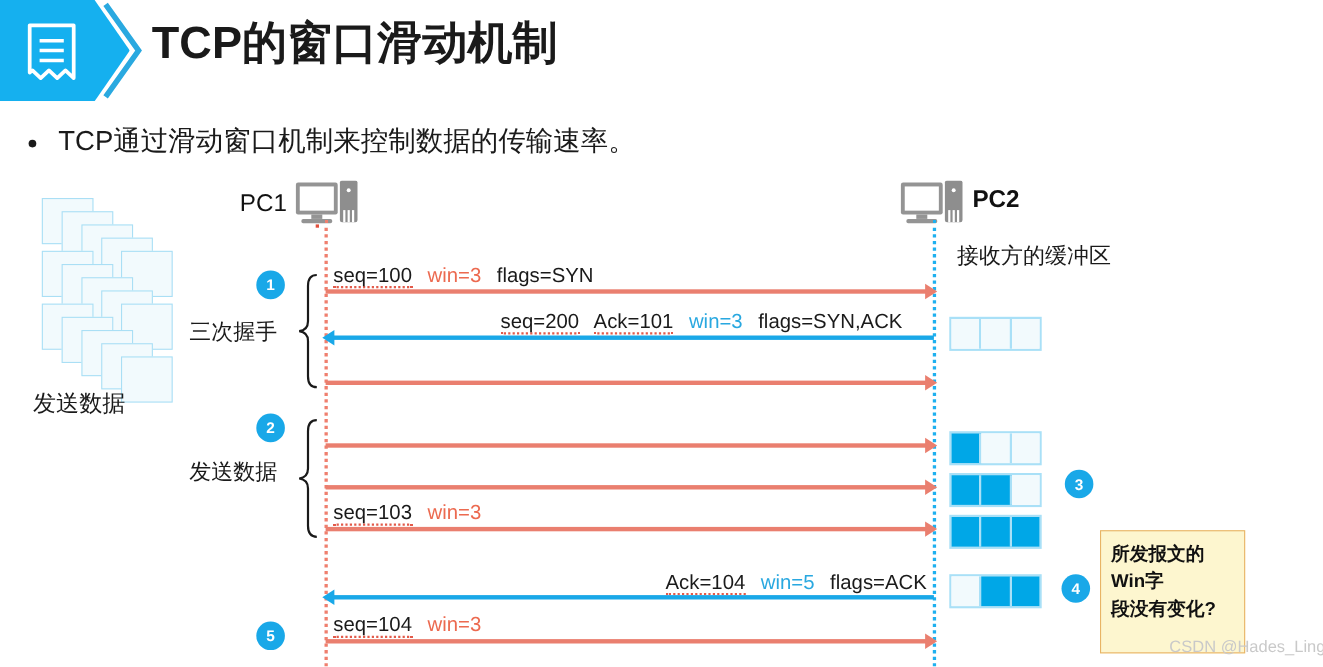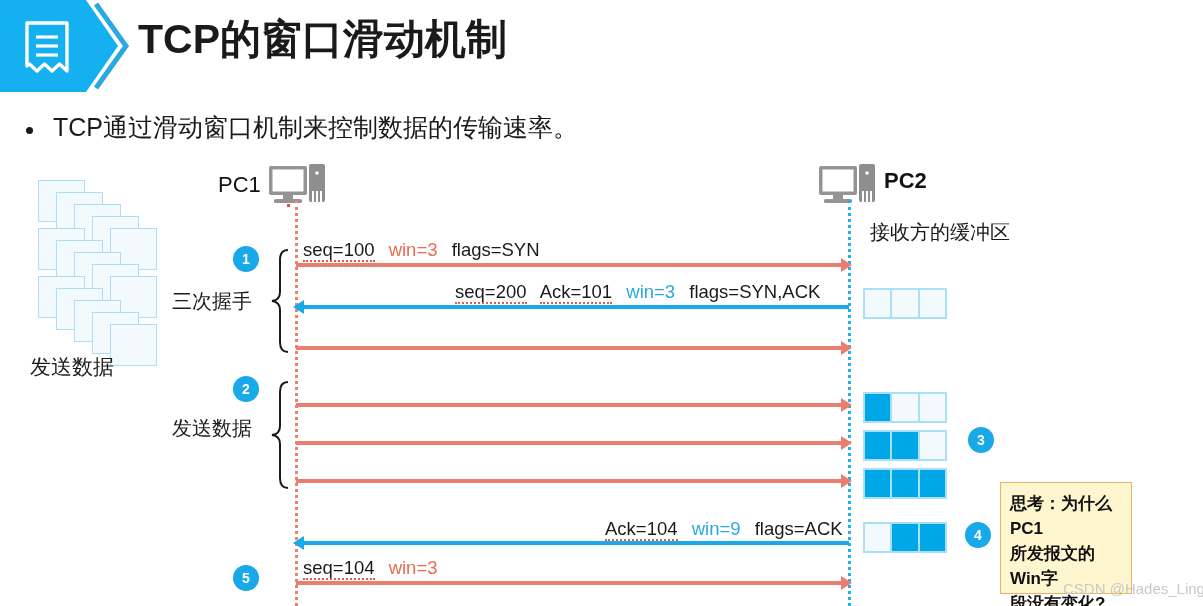--- a/index.html
+++ b/index.html
@@ -253,28 +253,32 @@
   <div class="arrow red right" style="left:296px;top:403px;width:546px;">
     <div class="shaft"></div>
       <div class="head"></div>
   </div>
 
   <div class="arrow red right" style="left:296px;top:441px;width:546px;">
     <div class="shaft"></div>
       <div class="head"></div>
   </div>
 
+  <div class="alabel" style="left:303px;top:455px;">
+    <span class="squig" style="margin-right: 9px;">seq=103</span>
+    <span class="w-red" style="margin-right: 9px;">win=3</span>
+  </div>
   <div class="arrow red right" style="left:296px;top:479px;width:546px;">
     <div class="shaft"></div>
       <div class="head"></div>
   </div>
 
   <div class="alabel" style="left:605px;top:518px;">
     <span class="squig" style="margin-right: 9px;">Ack=104</span>
-    <span class="w-blue" style="margin-right: 9px;">win=9</span>
+    <span class="w-blue" style="margin-right: 9px;">win=5</span>
     <span style="margin-right: 9px;">flags=ACK</span>
   </div>
   <div class="arrow blue left" style="left:303px;top:541px;width:546px;">
     <div class="shaft"></div>
       <div class="head"></div>
   </div>
 
   <div class="alabel" style="left:303px;top:557px;">
     <span class="squig" style="margin-right: 9px;">seq=104</span>
     <span class="w-red" style="margin-right: 9px;">win=3</span>
@@ -312,20 +316,19 @@
   <div class="buffer" style="left:863px;top:522px;">
     <div class="cell"></div>
     <div class="cell filled"></div>
     <div class="cell filled"></div>
   </div>
 
   <div class="badge" style="left:968px;top:427px;">3</div>
   <div class="badge" style="left:965px;top:522px;">4</div>
 
   <div class="note">
-    <div class="note-text">思考：为什么PC1</div>
     <div class="note-text">所发报文的Win字</div>
     <div class="note-text">段没有变化?</div>
   </div>
 
   <div class="watermark">CSDN @Hades_Ling</div>
 
 </div>
 
 </body></html>

